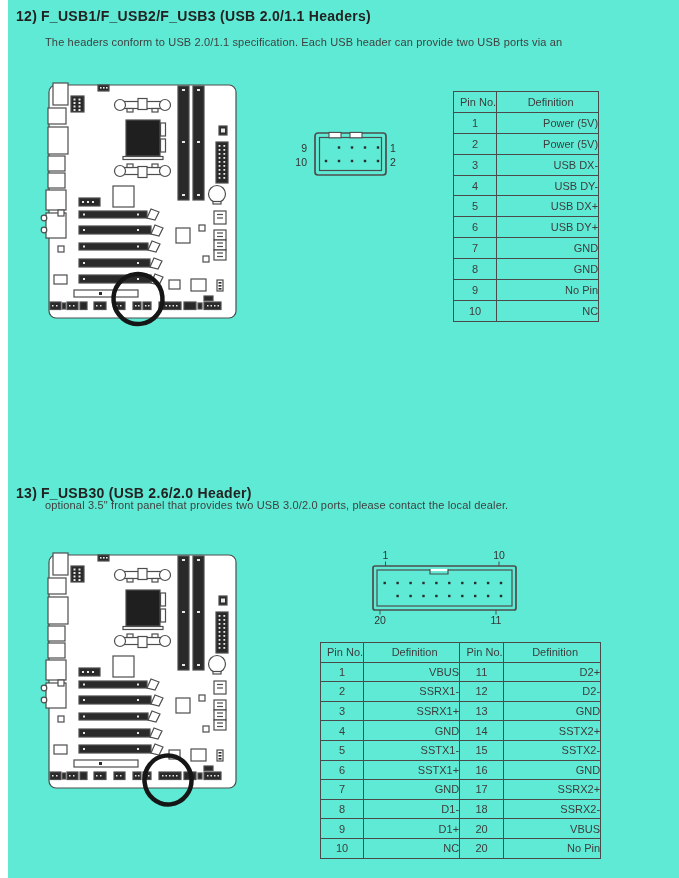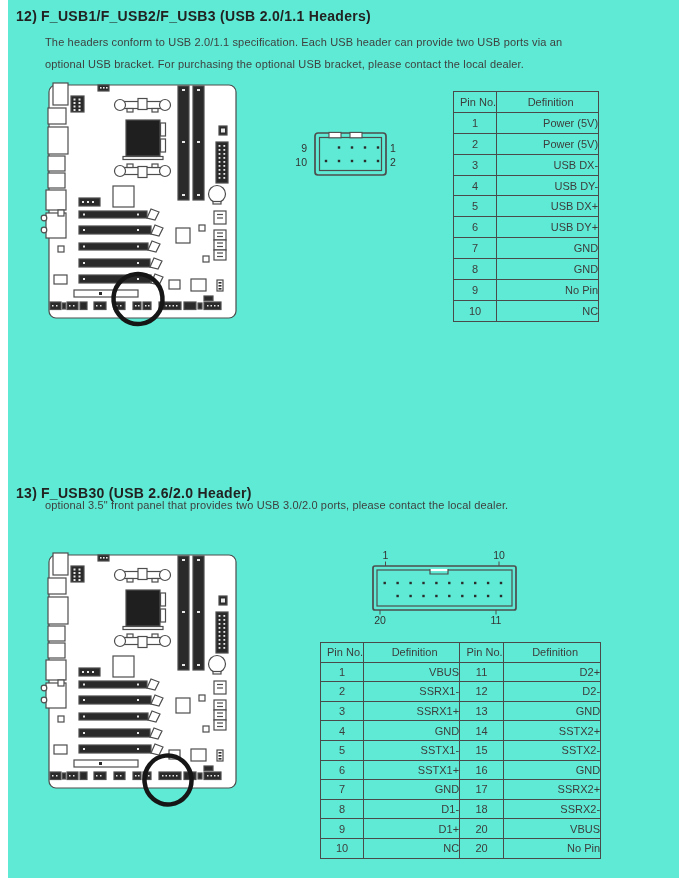--- a/index.html
+++ b/index.html
@@ -235,21 +235,20 @@
     </defs>
   </svg>
 
   <div class="sec-head" style="left:8px;top:8px">
     <span class="sec-num">12)</span>
     <span>F_USB1/F_USB2/F_USB3 (USB 2.0/1.1 Headers)</span>
   </div>
 
   <div class="para" style="left:37px;top:31px">
     <div>The headers conform to USB 2.0/1.1 specification. Each USB header can provide two USB ports via an</div>
-    <div>optional USB bracket. For purchasing the optional USB bracket, please contact the local dealer.</div>
   </div>
 
   <svg class="abs" style="left:31px;top:84px;overflow:visible" width="206" height="252" viewBox="0 0 206 252">
     <use href="#mobo"></use>
     <ellipse cx="99" cy="215" rx="24.5" ry="25" fill="none" stroke="#161616" stroke-width="4.5" transform="rotate(-6 99 215)"></ellipse>
   </svg>
 
   <svg class="abs" style="left:285px;top:130px" width="110" height="48" viewBox="0 0 110 48">
     <g fill="none" stroke="#4d4d4d">
       <rect x="22" y="3" width="71" height="42" rx="3" stroke-width="1.7"></rect>

